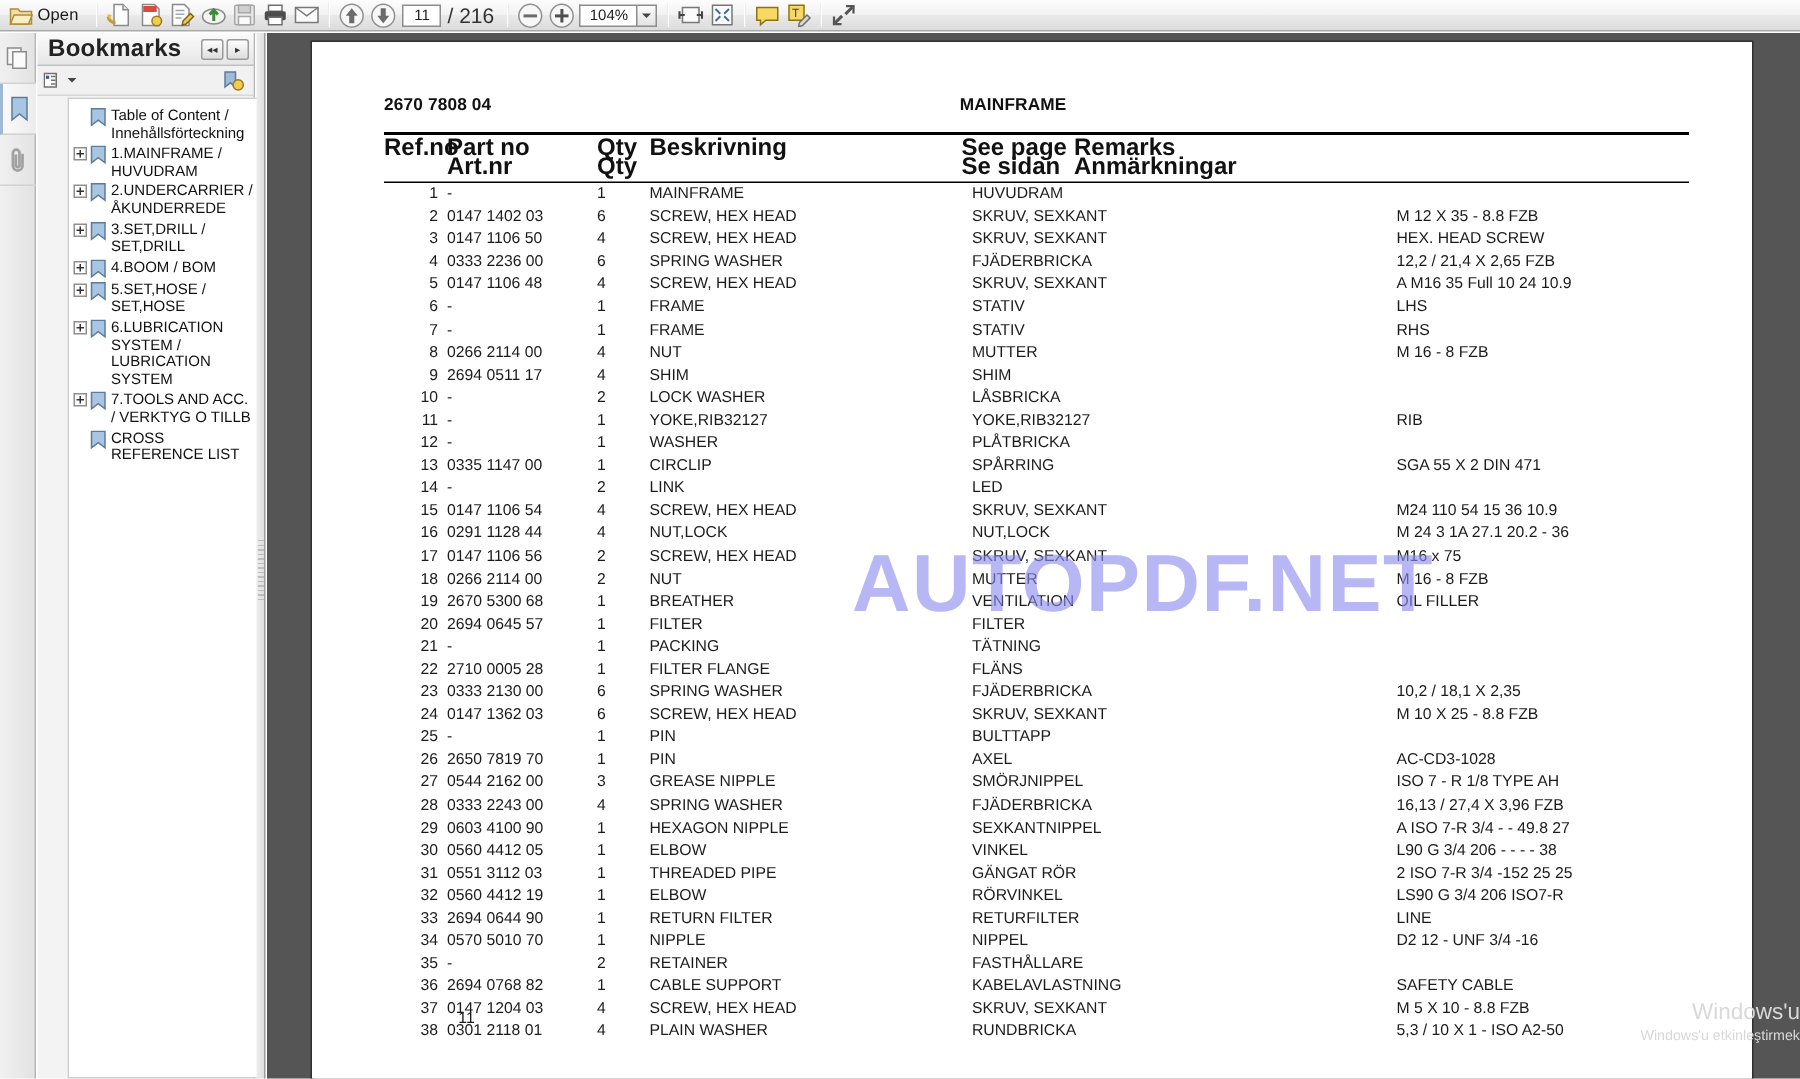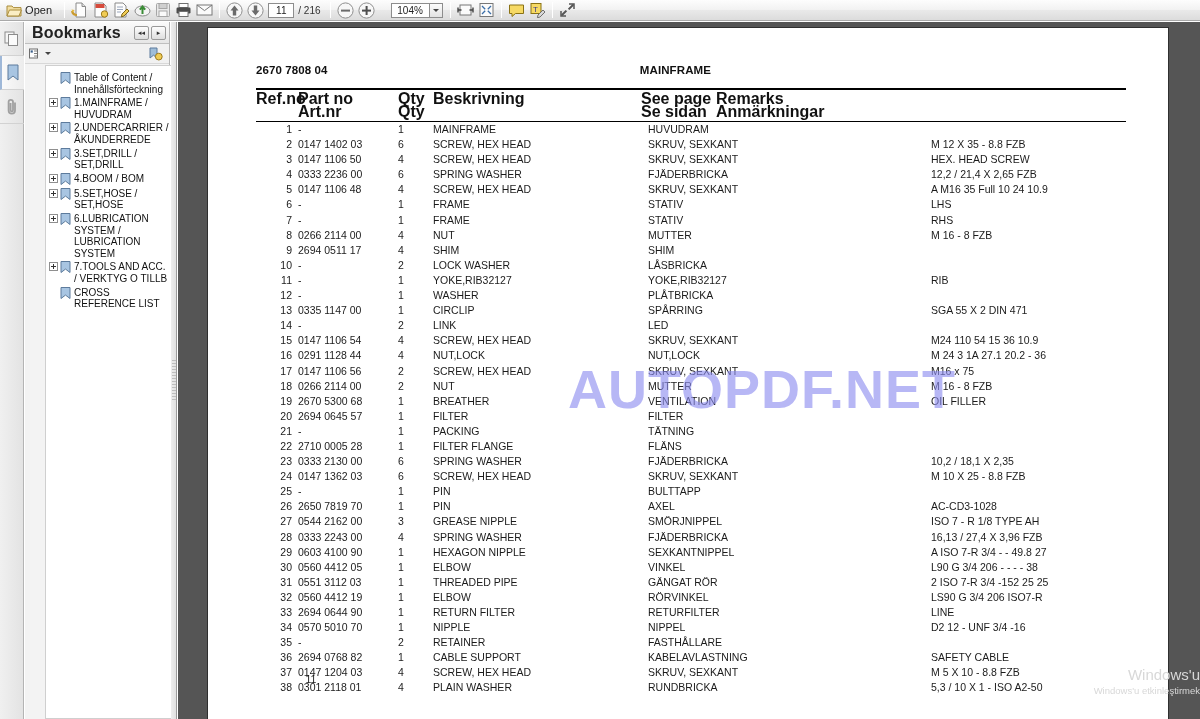--- a/index.html
+++ b/index.html
@@ -34,27 +34,27 @@
     font-size: 11px; color: #1a1a1a; padding: 0 6px 0 3px;
     letter-spacing: .1px;
   }
   .page-box {
     width: 26px; height: 15px; background: #fff;
     border: 1px solid #8d8d8d;
     font-size: 10px; color: #222; text-align: center;
     line-height: 13px; margin: 0 2px;
   }
   .page-total {
-    font-size: 10px; color: #333; padding: 0 5px 0 2px;
+    font-size: 14px; color: #333; padding: 0 5px 0 2px;
   }
   .zoom-box {
     width: 38px; height: 15px; background: #fff;
     border: 1px solid #8d8d8d; border-right: none;
     font-size: 10px; color: #222; text-align: center;
-    line-height: 13px; margin-left: 14px;
+    line-height: 13px; margin-left: 1px;
   }
   .zoom-drop {
     width: 14px; height: 15px;
     background: linear-gradient(to bottom,#fcfcfc,#e2e2e2);
     border: 1px solid #8d8d8d;
     display: flex; align-items: center; justify-content: center;
     margin-right: 3px;
   }
   .zoom-drop::after {
     content: ""; width: 0; height: 0;

